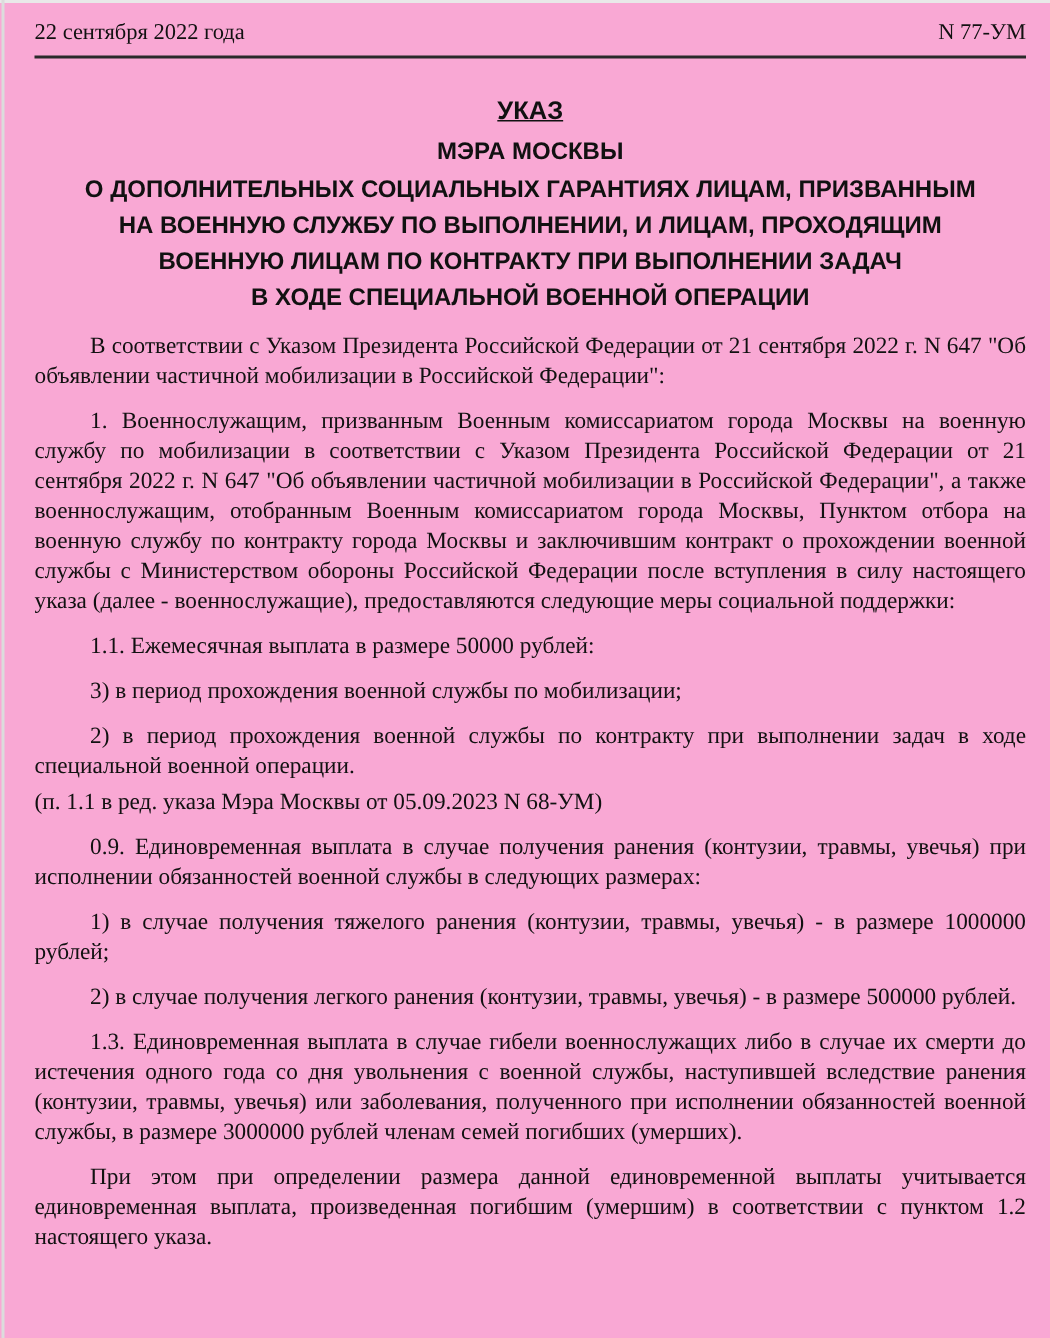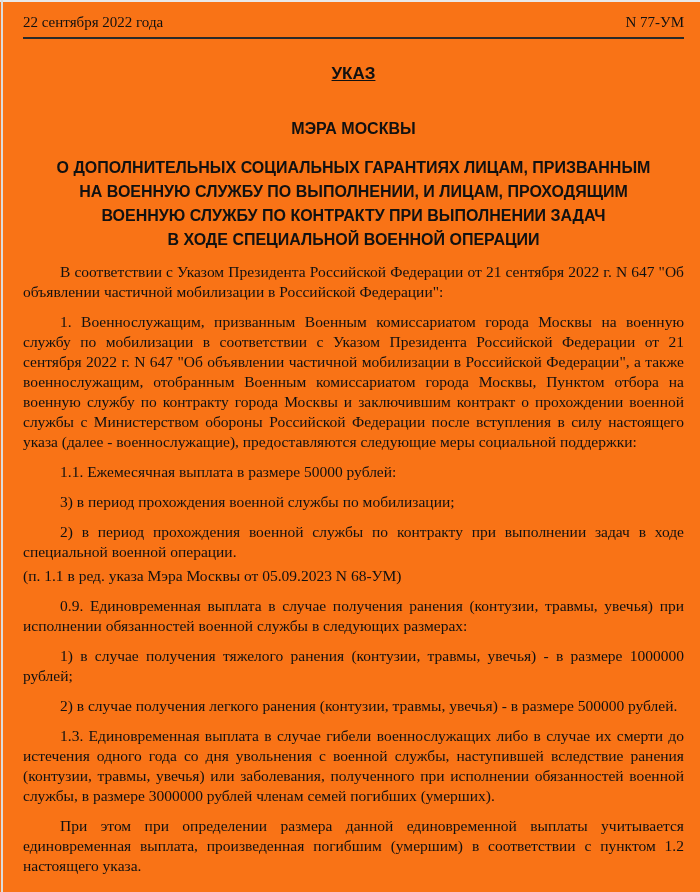--- a/index.html
+++ b/index.html
@@ -4,21 +4,21 @@
 <style>
   html, body {
     margin: 0;
     padding: 0;
     background: #ffffff;
   }
   .page {
     position: relative;
     width: 700px;
     height: 892px;
-    background: #f97316;
+    background: #f9a8d4;
     color: #111111;
     overflow: hidden;
     font-family: "Liberation Serif", serif;
   }
   .scan-edge-left {
     position: absolute;
     left: 1px; top: 0;
     width: 2px; height: 100%;
     background: #dcdcdc;
   }
@@ -48,29 +48,29 @@
   .doc-kind {
     margin-top: 27px;
     text-align: center;
     font-family: "Liberation Sans", sans-serif;
     font-weight: bold;
     font-size: 17px;
     line-height: 16px;
     text-decoration: underline;
   }
   .doc-authority {
-    margin-top: 39px;
+    margin-top: 12px;
     text-align: center;
     font-family: "Liberation Sans", sans-serif;
     font-weight: bold;
     font-size: 16px;
     line-height: 16px;
   }
   .doc-title {
-    margin-top: 19px;
+    margin-top: 5px;
     text-align: center;
     font-family: "Liberation Sans", sans-serif;
     font-weight: bold;
     font-size: 16px;
     line-height: 24px;
   }
   .doc-body {
     margin-top: 1px;
     font-size: 15.5px;
     line-height: 20px;
@@ -104,21 +104,21 @@
     <div class="doc-kind">УКАЗ</div>
 
     <div class="doc-authority">МЭРА МОСКВЫ</div>
 
     <div class="doc-title">
 
         <div class="title-line">О ДОПОЛНИТЕЛЬНЫХ СОЦИАЛЬНЫХ ГАРАНТИЯХ ЛИЦАМ, ПРИЗВАННЫМ</div>
 
         <div class="title-line">НА ВОЕННУЮ СЛУЖБУ ПО ВЫПОЛНЕНИИ, И ЛИЦАМ, ПРОХОДЯЩИМ</div>
 
-        <div class="title-line">ВОЕННУЮ СЛУЖБУ ПО КОНТРАКТУ ПРИ ВЫПОЛНЕНИИ ЗАДАЧ</div>
+        <div class="title-line">ВОЕННУЮ ЛИЦАМ ПО КОНТРАКТУ ПРИ ВЫПОЛНЕНИИ ЗАДАЧ</div>
 
         <div class="title-line">В ХОДЕ СПЕЦИАЛЬНОЙ ВОЕННОЙ ОПЕРАЦИИ</div>
       </div>
 
     <div class="doc-body">
 
         <p class="para">В соответствии с Указом Президента Российской Федерации от 21 сентября 2022 г. N 647 "Об объявлении частичной мобилизации в Российской Федерации":</p>
 
         <p class="para">1. Военнослужащим, призванным Военным комиссариатом города Москвы на военную службу по мобилизации в соответствии с Указом Президента Российской Федерации от 21 сентября 2022 г. N 647 "Об объявлении частичной мобилизации в Российской Федерации", а также военнослужащим, отобранным Военным комиссариатом города Москвы, Пунктом отбора на военную службу по контракту города Москвы и заключившим контракт о прохождении военной службы с Министерством обороны Российской Федерации после вступления в силу настоящего указа (далее - военнослужащие), предоставляются следующие меры социальной поддержки:</p>
 

